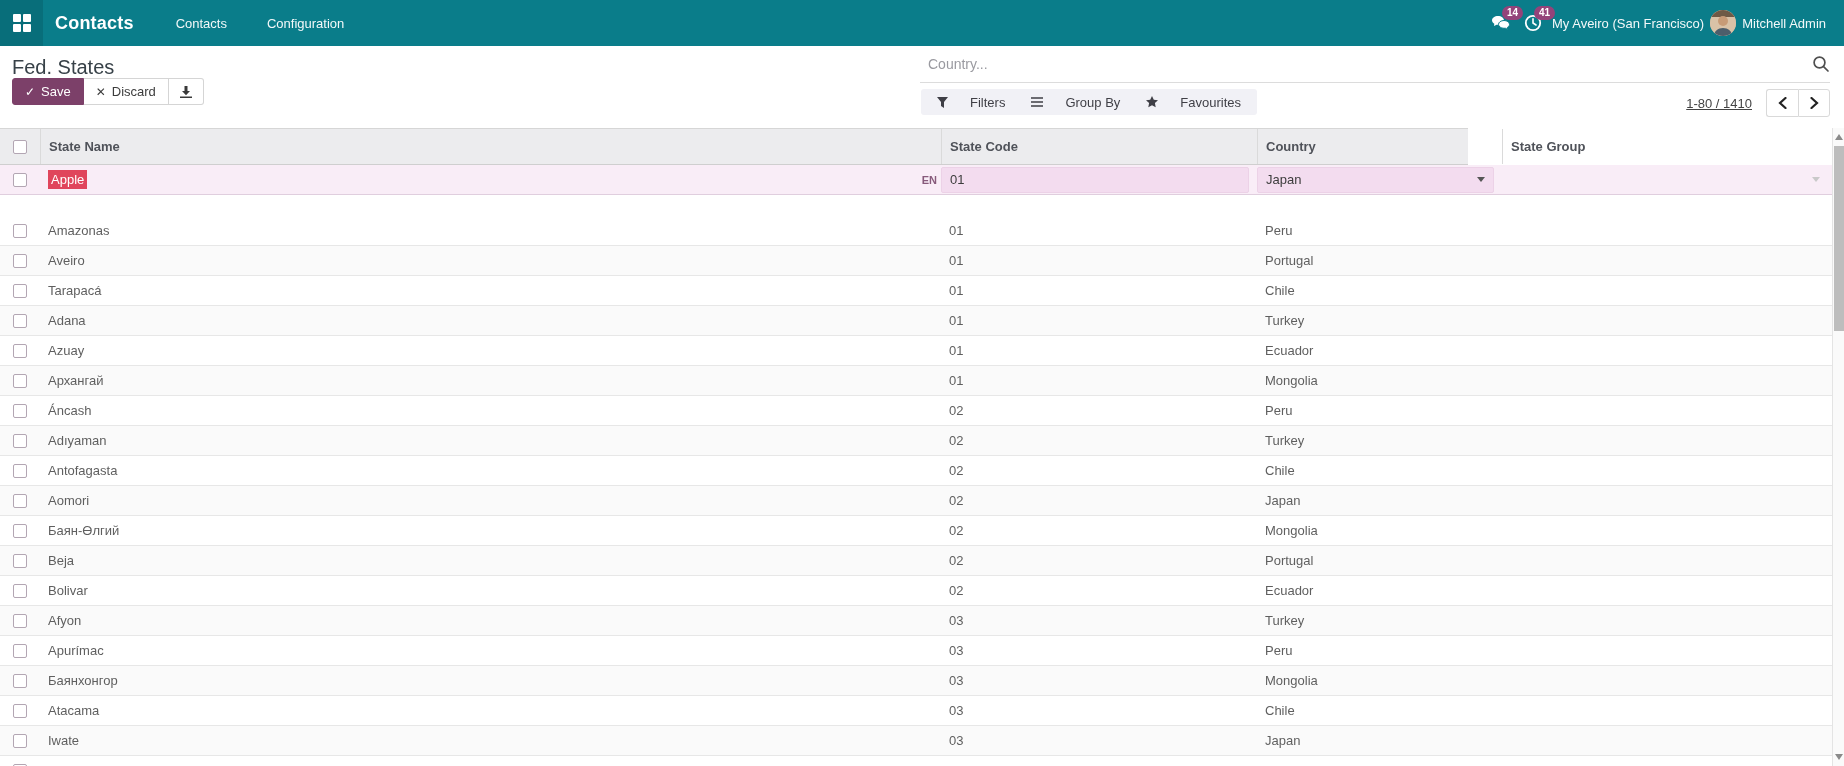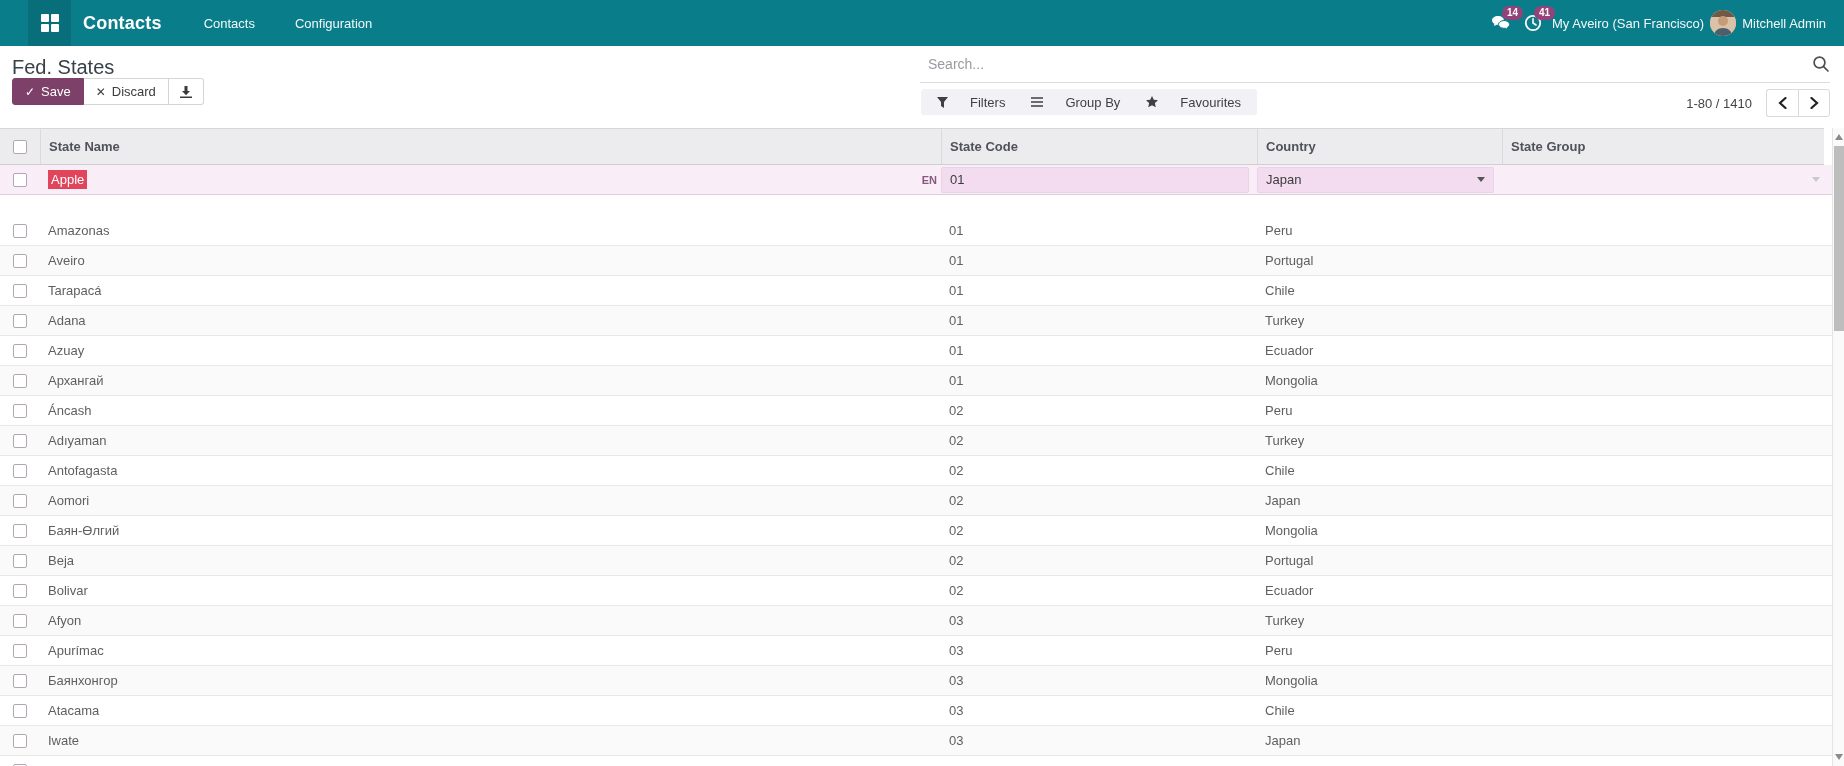--- a/index.html
+++ b/index.html
@@ -1,21 +1,21 @@
 <!DOCTYPE html>
 <html><head>
 <meta charset="utf-8">
 <style>
   * { margin:0; padding:0; box-sizing:border-box; }
   html,body { width:1844px; height:766px; }
   body { font-family:"Liberation Sans", sans-serif; background:#fff; overflow:hidden; }
   .screen { position:relative; width:1844px; height:766px; background:#fff; overflow:hidden; }
 
   
-  .navbar { position:absolute; left:0; top:0; width:100%; height:46px; background:#0a7d8a; display:flex; align-items:center; color:#fff;padding-left:28px; }
+  .navbar { position:absolute; left:0; top:0; width:100%; height:46px; background:#0a7d8a; display:flex; align-items:center; color:#fff; }
   .apps-btn { width:43px; height:46px; background:#086e7a; display:flex; align-items:center; justify-content:center; flex:0 0 auto; cursor:pointer; }
   .apps-grid { display:grid; grid-template-columns:8px 8px; grid-template-rows:8px 8px; gap:2px; }
   .apps-grid span { background:#fff; border-radius:1px; }
   .brand { font-size:18px; font-weight:bold; margin-left:12px; letter-spacing:.2px; }
   .nav-menu { display:flex; margin-left:40px; gap:36px; font-size:13px; }
   .nav-menu .nav-item { color:rgba(255,255,255,.95); cursor:pointer; padding:6px 2px; }
   .nav-right { margin-left:auto; display:flex; align-items:center; gap:6px; padding-right:18px; font-size:13px; }
   .icon-wrap { position:relative; width:26px; height:26px; display:flex; align-items:center; justify-content:center; cursor:pointer; }
   .badge { position:absolute; top:-4px; left:14px; background:#93437a; color:#fff; font-size:10px; line-height:14px; padding:0 5px; border-radius:8px; font-weight:bold; }
   .company-name, .user-name { color:rgba(255,255,255,.95); cursor:pointer; }
@@ -32,29 +32,29 @@
   .glyph { font-size:12px; line-height:1; }
 
   
   .search-zone { position:absolute; left:920px; right:14px; top:0; height:37px; border-bottom:1px solid #dcdcdc; display:flex; align-items:center; }
   .search-placeholder { color:#9a9aa0; font-size:14px; margin-left:8px; }
   .search-icon-btn { margin-left:auto; cursor:pointer; display:flex; align-items:center; }
 
   .filter-bar { position:absolute; left:921px; top:43px; height:26px; background:#f1f1f6; border-radius:3px; display:flex; align-items:center; gap:26px; padding:0 16px; }
   .filter-item { display:flex; align-items:center; gap:22px; font-size:13px; color:#3f3f46; cursor:pointer; }
   .pager { position:absolute; right:14px; top:43px; display:flex; align-items:center; gap:14px; }
-  .pager-text { font-size:13px; color:#444; }
+  .pager-text { font-size:13px; color:#444;text-decoration:underline; }
   .pager-buttons { display:flex; height:28px; }
   .pager-btn { width:32px; border:1px solid #d9d9d9; background:#fff; display:flex; align-items:center; justify-content:center; cursor:pointer; }
   .pager-btn.prev { border-radius:3px 0 0 3px; border-right:none; }
   .pager-btn.next { border-radius:0 3px 3px 0; }
 
   
   .grid-cols { display:grid; grid-template-columns:40px 901px 316px 245px 330px; }
-  .thead { position:absolute; left:0; top:128px; width:1824px; height:37px; background:#ececee; border-top:1px solid #d6d6d6; border-bottom:1px solid #cfcfcf; }
+  .thead { position:absolute; left:0; top:128px; width:1468px; height:37px; background:#ececee; border-top:1px solid #d6d6d6; border-bottom:1px solid #cfcfcf; }
   .th { display:flex; align-items:center; font-size:13px; font-weight:bold; color:#4f5259; padding-left:8px; border-left:1px solid #dadada; }
   .th:first-child { border-left:none; justify-content:center; padding-left:0; }
   .rows { position:absolute; left:0; top:165px; width:1832px;margin-top:21px; }
   .row { height:30px; border-bottom:1px solid #e7e7e7; background:#fff; cursor:pointer; }
   .row:nth-child(even) { background:#fafafa; }
   .cell { display:flex; align-items:center; font-size:13px; color:#5f5f5f; padding-left:8px; overflow:hidden; white-space:nowrap; }
   .cell.cb { justify-content:center; padding-left:0; }
   .checkbox { width:14px; height:14px; border:1px solid #b3a6b3; border-radius:2px; background:#fff; }
 
   
@@ -142,21 +142,21 @@
         <span>
           <svg width="14" height="14" viewBox="0 0 14 14">
               <path fill="#3a3a3a" d="M5.5 1h3v5H11L7 10.2 3 6h2.5z"></path>
               <path fill="#3a3a3a" d="M1 11.5h12V13H1z"></path>
             </svg>
         </span>
       </button>
     </div>
 
     <div class="search-zone">
-      <span class="search-placeholder">Search...</span>
+      <span class="search-placeholder">Country...</span>
       <span class="search-icon-btn">
         <svg width="18" height="18" viewBox="0 0 18 18">
             <circle cx="7.5" cy="7.5" r="5.4" fill="none" stroke="#4f4f4f" stroke-width="1.7"></circle>
             <path d="M11.6 11.6 16 16" stroke="#4f4f4f" stroke-width="1.7" stroke-linecap="round"></path>
           </svg>
       </span>
     </div>
 
     <div class="filter-bar">
       <div class="filter-item">

